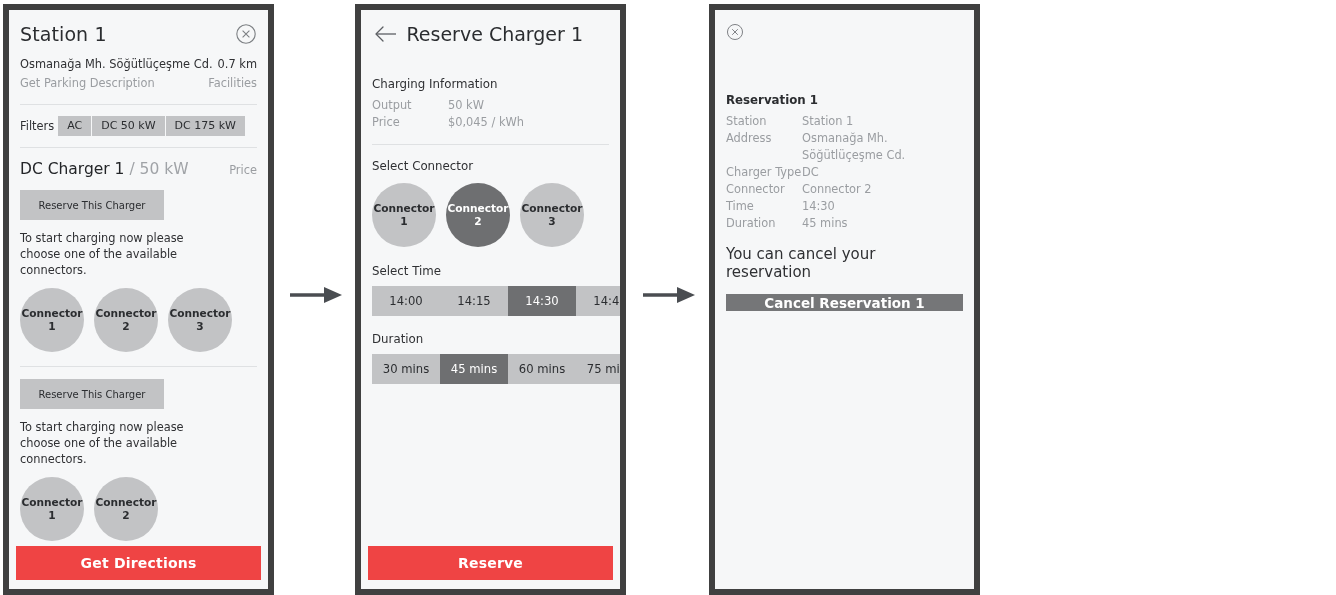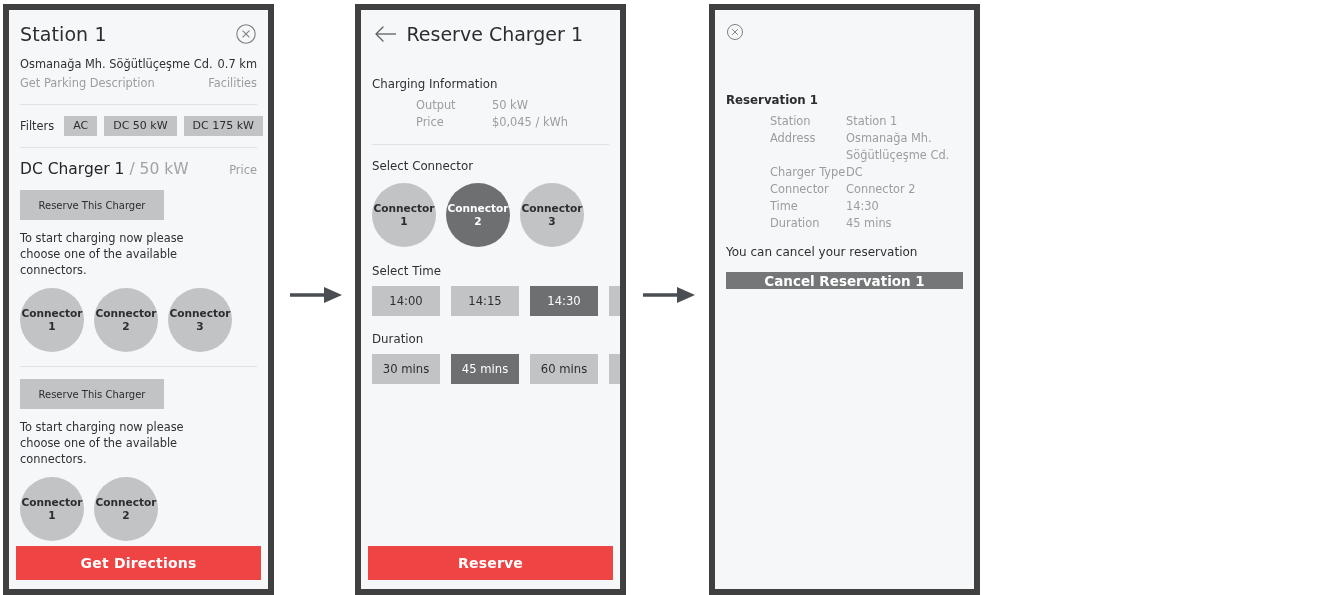--- a/index.html
+++ b/index.html
@@ -51,21 +51,21 @@
     font-size: 11.4px; color: #2f3033; line-height: 19px;
   }
   .addr-line.muted, .addr-line .muted { color: #9a9da1; }
 
   .hr {
     height: 1px; background: #dfe1e3;
     margin: 11px 11px 0 11px;
   }
 
   .filters-row {
-    display: flex; align-items: center; gap: 7px;
+    display: flex; align-items: center; gap: 1px;
     padding: 11px 11px 0 11px;
   }
   .filters-label { font-size: 11.4px; color: #2f3033; margin-right: 3px; }
   .chip {
     background: #c2c3c5; color: #2b2d30;
     font-size: 11px; line-height: 20px;
     padding: 0 9px; cursor: pointer; white-space: nowrap;
   }
 
   .charger-head {
@@ -117,25 +117,25 @@
   }
   .p2-title {
     flex: 1; text-align: right; font-size: 19px; color: #2b2d30;
     margin-right: 26px;
   }
   .section-label {
     font-size: 11.8px; color: #2f3033; padding: 0 11px;
   }
   .kv-table { padding: 6px 11px 0 11px; }
   .kv-row { display: flex; font-size: 11.4px; color: #9a9da1; line-height: 17px; }
-  .kv-key { width: 76px; flex: 0 0 76px; margin-left: 44px; }
+  .kv-key { width: 76px; flex: 0 0 76px; }
   .kv-val { flex: 1; }
 
   .time-strip {
-    display: flex; gap: 11px; padding: 8px 0 0 11px;
+    display: flex; padding: 8px 0 0 11px;
     width: 271px; overflow: hidden;
   }
   .time-chip {
     flex: 0 0 auto; width: 68px; height: 30px;
     background: #c2c3c5; color: #2b2d30;
     font-size: 11.6px;
     display: flex; align-items: center; justify-content: center;
     cursor: pointer;
   }
   .time-chip.selected { background: #6e6f71; color: #ffffff; }
@@ -148,21 +148,21 @@
   .p3-title {
     flex: 1; text-align: center; font-size: 19px; color: #2b2d30;
     margin-left: 22px;
   }
   .res-head {
     font-size: 11.8px; color: #2b2d30; font-weight: bold;
     padding: 48px 11px 0 11px;
   }
   .p3-kv { padding: 6px 11px 0 11px; }
   .p3-note {
-    font-size: 12px; color: #2f3033; padding: 13px 11px 0 11px;
+    font-size: 15px; color: #2f3033; padding: 13px 11px 0 11px;
   }
   .btn-cancel {
     display: block; margin: 13px 11px 0 11px;
     height: 17px; background: #757678; color: #ffffff;
     border: none; font-family: inherit;
     font-size: 13.5px; font-weight: bold;
     width: calc(100% - 22px);
     cursor: pointer;
   }
 </style>

